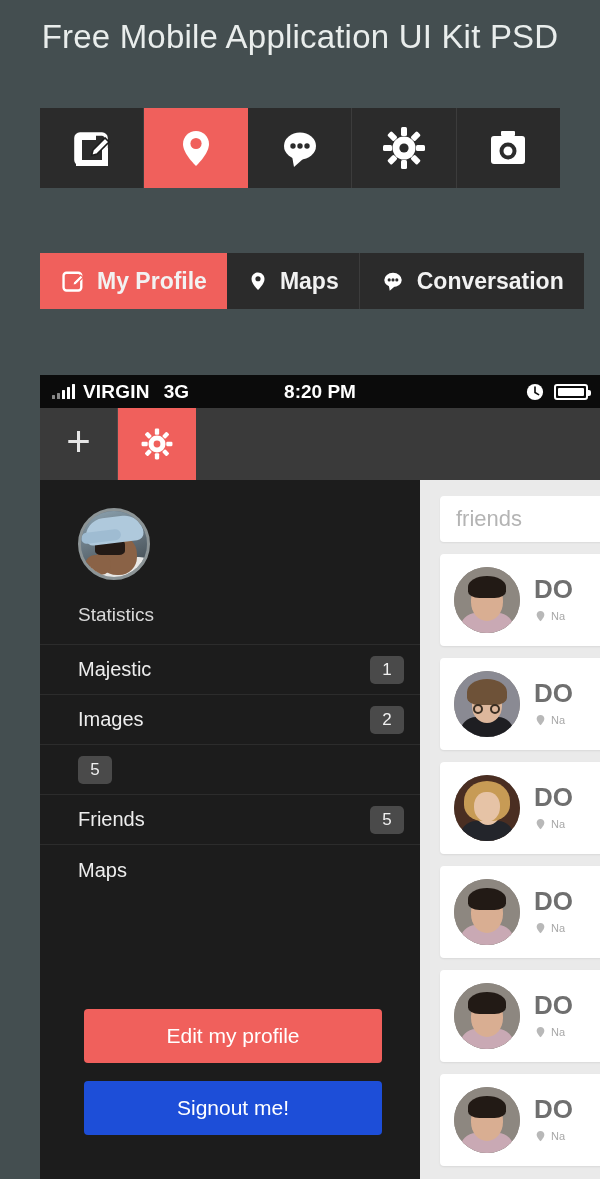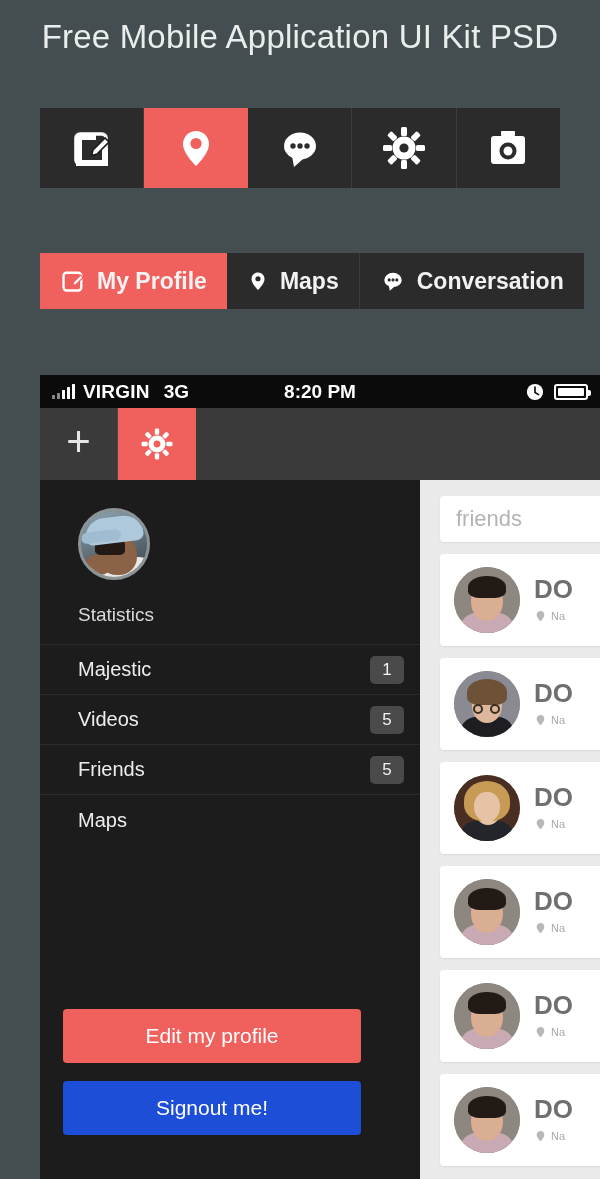--- a/index.html
+++ b/index.html
@@ -165,21 +165,21 @@
     border-bottom:1px solid #2C2C2C;
   }
   .menu-item-label { font-size:20px; font-weight:300; color:#EDEDED; flex:1; }
   .badge {
     min-width:34px; height:28px; padding:0 8px;
     background:#4A4A4A; border-radius:5px;
     display:flex; align-items:center; justify-content:center;
     font-size:17px; color:#F0F0F0;
   }
   .menu-item.no-badge { border-bottom:none; }
-  .actions { position:absolute; left:23px; bottom:44px; width:298px; }
+  .actions { position:absolute; left:44px; bottom:44px; width:298px; }
   .btn {
     display:block; width:298px; height:54px; border:none; border-radius:4px;
     font-size:21px; font-weight:300; color:#FFFFFF;
     font-family:"Liberation Sans", sans-serif;
     cursor:pointer;
   }
   .btn-edit { background:#F0605C; margin-bottom:18px; }
   .btn-signout { background:#1d4ed8; }
 
   
@@ -363,21 +363,24 @@
         </div>
 
         <div class="stats-label">Statistics</div>
 
         <div class="menu-list">
           <div class="menu-item">
             <span class="menu-item-label">Majestic</span>
             <span class="badge">1</span>
           </div>
           <div class="menu-item">
-            <span class="menu-item-label">Videos</span>
+            <span class="menu-item-label">Images</span>
+            <span class="badge">2</span>
+          </div>
+          <div class="menu-item">
             <span class="badge">5</span>
           </div>
           <div class="menu-item">
             <span class="menu-item-label">Friends</span>
             <span class="badge">5</span>
           </div>
           <div class="menu-item no-badge">
             <span class="menu-item-label">Maps</span>
           </div>
         </div>

